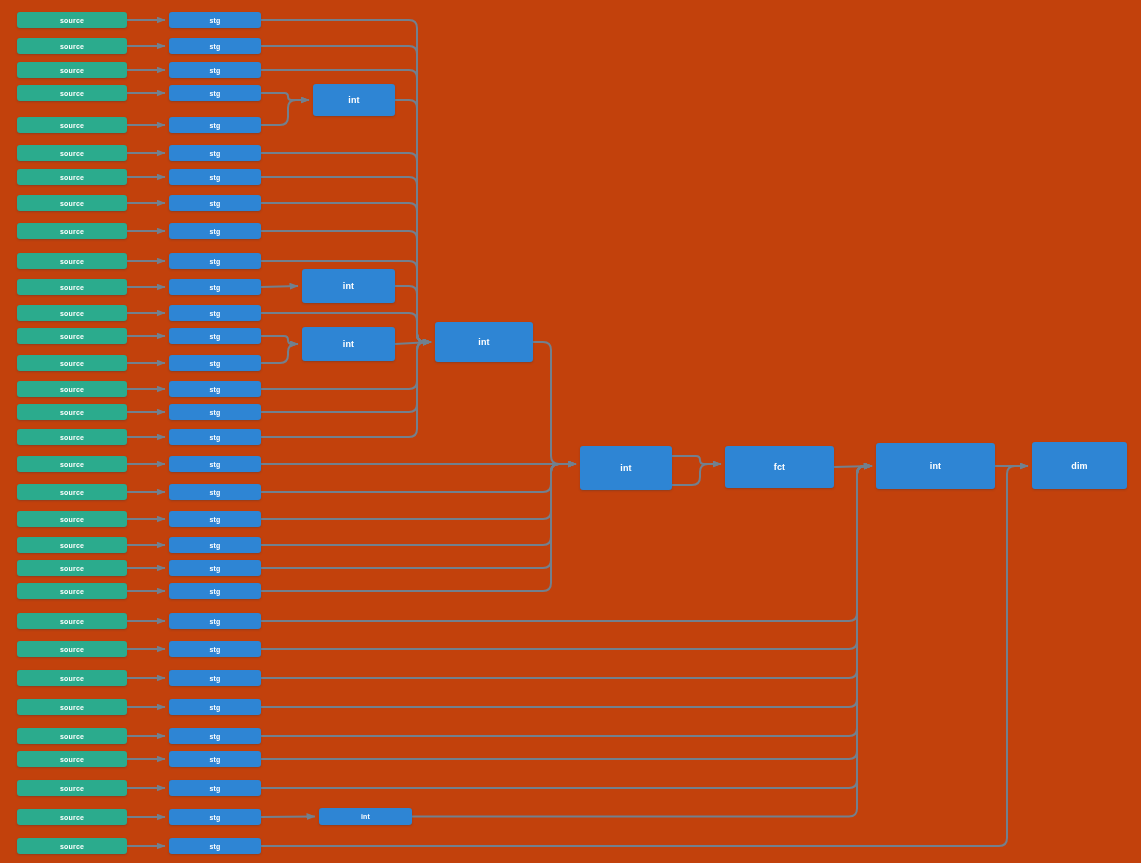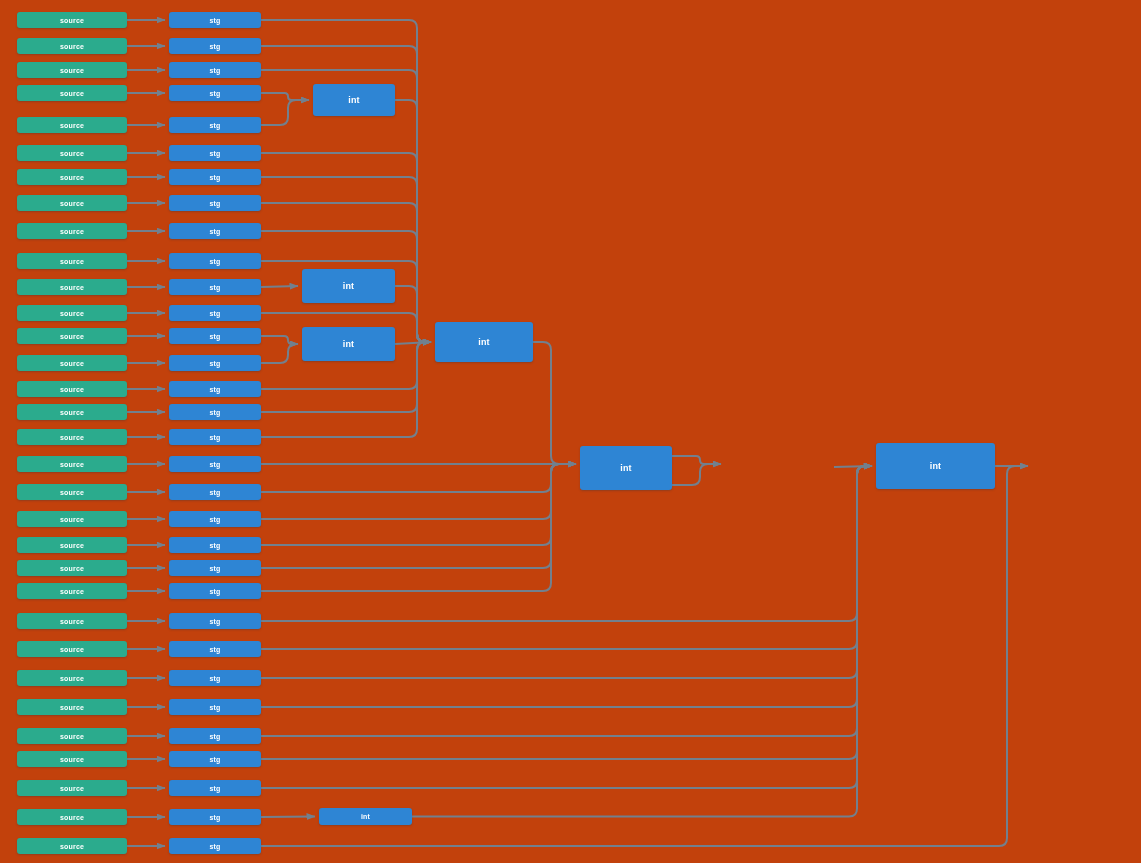--- a/index.html
+++ b/index.html
@@ -311,19 +311,25 @@
     </div>
     <div class="node model big" style="left: 302px; top: 327px; width: 93px; height: 34px;">
       <span>int</span>
     </div>
     <div class="node model big" style="left: 435px; top: 322px; width: 98px; height: 40px;">
       <span>int</span>
     </div>
     <div class="node model big" style="left: 580px; top: 446px; width: 92px; height: 44px;">
       <span>int</span>
     </div>
+    <div class="node model big" style="left: 725px; top: 446px; width: 109px; height: 42px;">
+      <span>fct</span>
+    </div>
     <div class="node model big" style="left: 876px; top: 443px; width: 119px; height: 46px;">
       <span>int</span>
+    </div>
+    <div class="node model big" style="left: 1032px; top: 442px; width: 95px; height: 47px;">
+      <span>dim</span>
     </div>
     <div class="node model small" style="left: 319px; top: 808px; width: 93px; height: 17px;">
       <span>int</span>
     </div>
   </div>
 
 </body></html>

